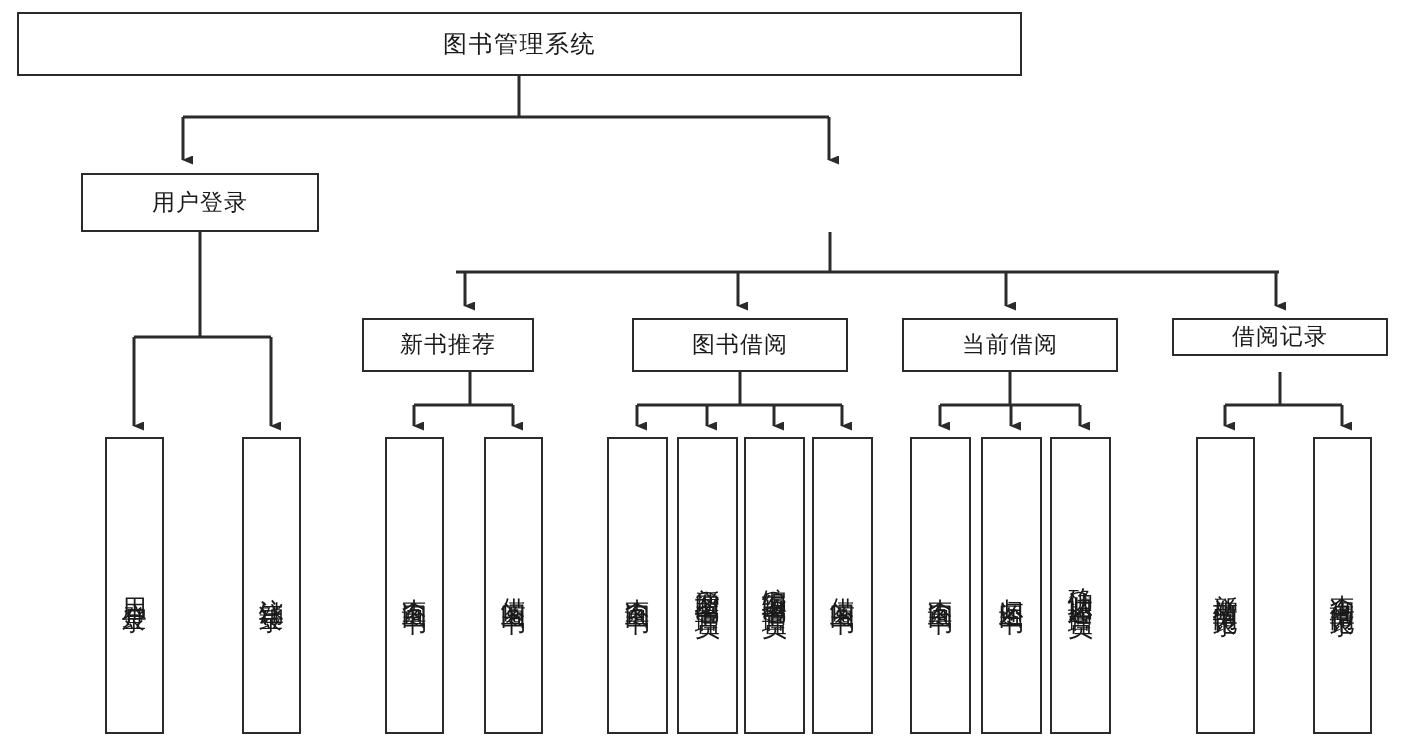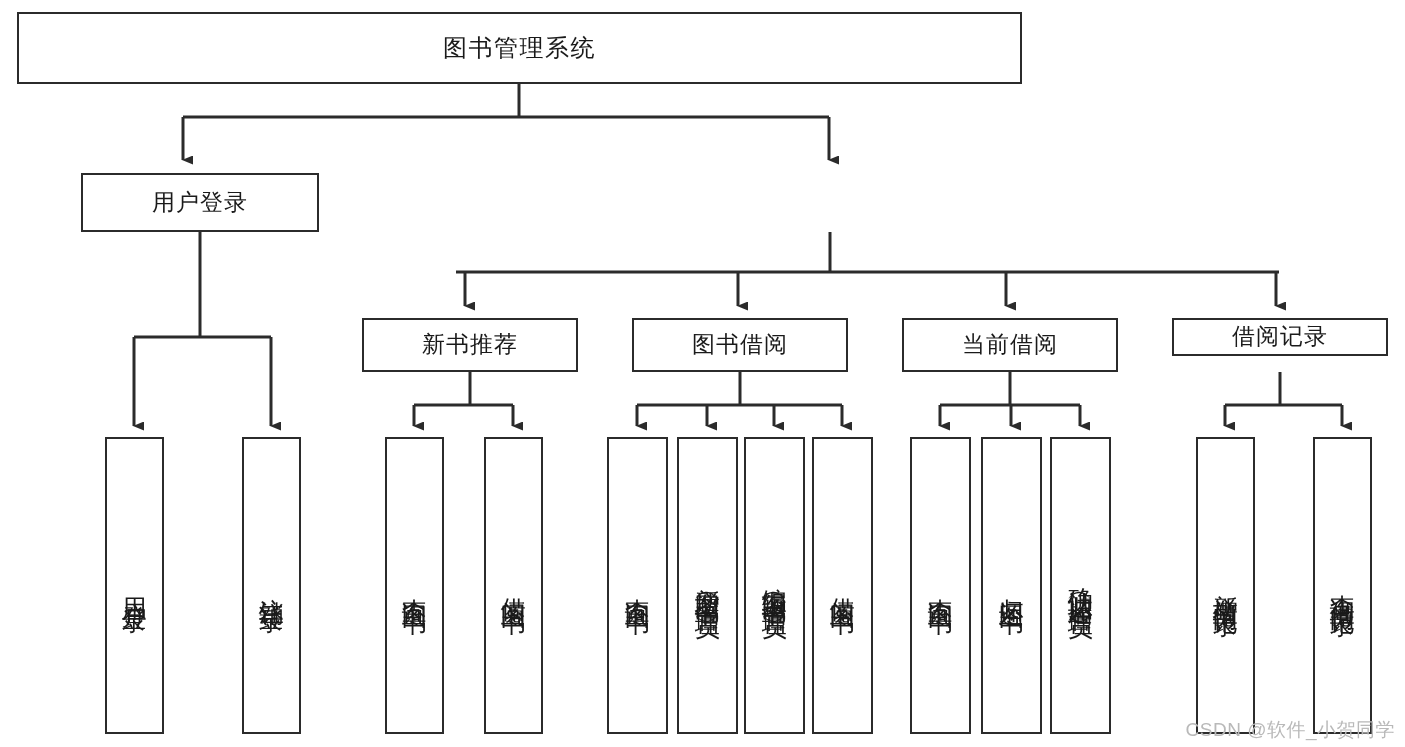--- a/index.html
+++ b/index.html
@@ -123,29 +123,29 @@
       <path d="M1011,405 L1011,426" marker-end="url(#arrowhead)"></path>
       <path d="M1080,405 L1080,426" marker-end="url(#arrowhead)"></path>
 
       <path d="M1280,372 L1280,405"></path>
       <path d="M1225,405 L1342,405"></path>
       <path d="M1225,405 L1225,426" marker-end="url(#arrowhead)"></path>
       <path d="M1342,405 L1342,426" marker-end="url(#arrowhead)"></path>
     </g>
   </svg>
 
-  <div class="node root horiz" style="left:17px; top:12px; width:1005px; height:72px;">
+  <div class="node root horiz" style="left:17px; top:12px; width:1005px; height:64px;">
     <span class="node-label">图书管理系统</span>
   </div>
 
   <div class="node horiz" style="left:81px; top:173px; width:238px; height:59px;">
     <span class="node-label">用户登录</span>
   </div>
 
-  <div class="node horiz" style="left:362px; top:318px; width:216px; height:54px;">
+  <div class="node horiz" style="left:362px; top:318px; width:172px; height:54px;">
     <span class="node-label">新书推荐</span>
   </div>
   <div class="node horiz" style="left:632px; top:318px; width:216px; height:54px;">
     <span class="node-label">图书借阅</span>
   </div>
   <div class="node horiz" style="left:902px; top:318px; width:216px; height:54px;">
     <span class="node-label">当前借阅</span>
   </div>
   <div class="node horiz" style="left:1172px; top:318px; width:216px; height:38px;">
     <span class="node-label">借阅记录</span>
@@ -188,15 +188,14 @@
     <span class="node-label">确认归还（管理员）</span>
   </div>
 
   <div class="node vert" style="left:1196px; top:437px; width:59px; height:297px;">
     <span class="node-label">新增借阅记录</span>
   </div>
   <div class="node vert" style="left:1313px; top:437px; width:59px; height:297px;">
     <span class="node-label">查询借阅记录</span>
   </div>
 
-  <div id="watermark">CSDN @软件_小贺同学</div>
 
 </div>
 
 </body></html>

